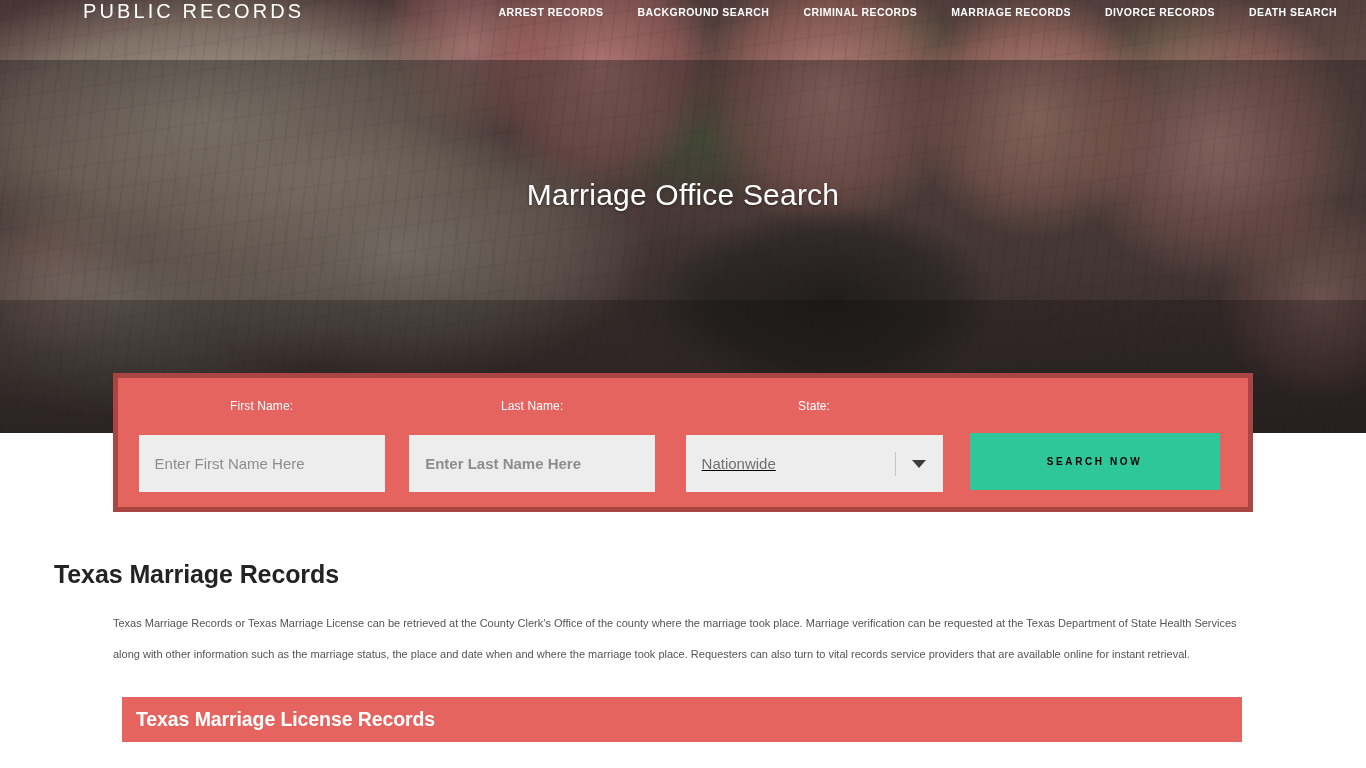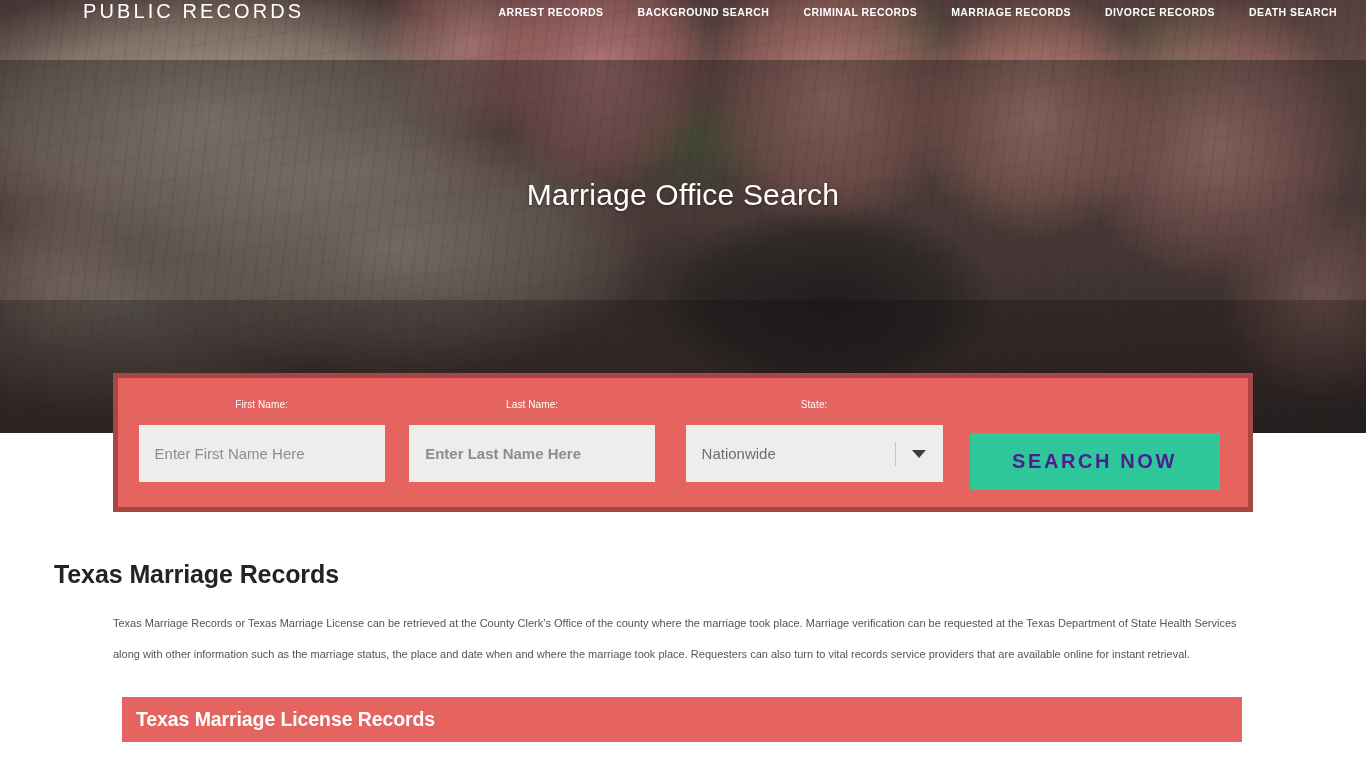--- a/index.html
+++ b/index.html
@@ -150,23 +150,23 @@
     flex-direction: column;
     align-items: center;
   }
   .field-first  { width: 262px; }
   .field-last   { width: 285px; }
   .field-state  { width: 285px; }
   .field-btn    { width: 282px; padding-top: 34px; align-items: center; }
 
   .field-label {
     color: #ffffff;
-    font-size: 10px;
+    font-size: 12px;
     font-weight: 400;
-    margin-bottom: 15px;
+    margin-bottom: 22px;
     letter-spacing: 0.1px;
   }
   .text-input {
     width: 246px;
     height: 57px;
     background: #ededed;
     border: none;
     outline: none;
     padding: 6px 16px;
     font-size: 15px;
@@ -177,20 +177,21 @@
   .field-last .text-input { width: 246px; font-weight: bold; }
 
   .select-wrap {
     position: relative;
     width: 257px;
     height: 57px;
     background: #ededed;
     display: flex;
     align-items: center;
     cursor: pointer;
+    text-decoration: underline;
   }
   .select-value {
     padding-left: 16px;
     font-size: 15px;
     color: #6f6f6f;
   }
   .select-divider {
     position: absolute;
     right: 47px;
     top: 17px;
@@ -206,22 +207,22 @@
     width: 0; height: 0;
     border-left: 7px solid transparent;
     border-right: 7px solid transparent;
     border-top: 8px solid #3d3d3d;
   }
   .search-btn {
     width: 250px;
     height: 57px;
     background: #2ec79a;
     border: none;
-    color: #4c1d95;
-    font-size: 20px;
+    color: #000000;
+    font-size: 10px;
     font-weight: 700;
     letter-spacing: 2.6px;
     cursor: pointer;
     font-family: "Liberation Sans", sans-serif;
   }
 
   
   .content {
     position: absolute;
     left: 0; right: 0;

